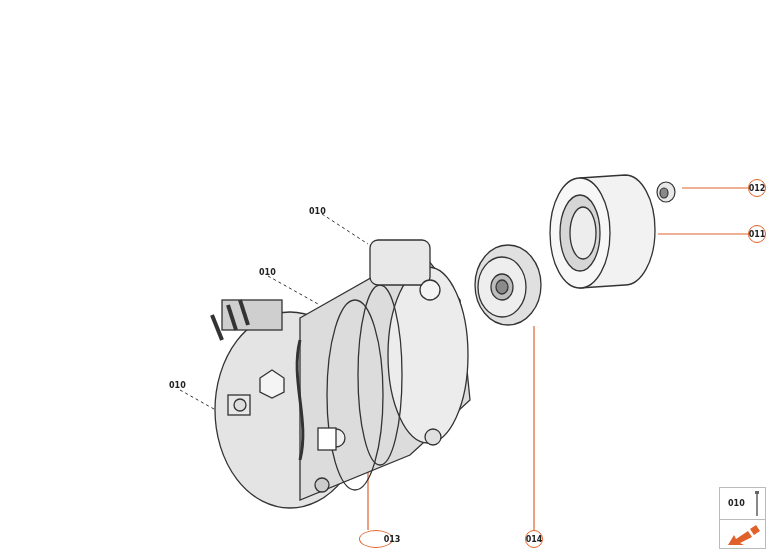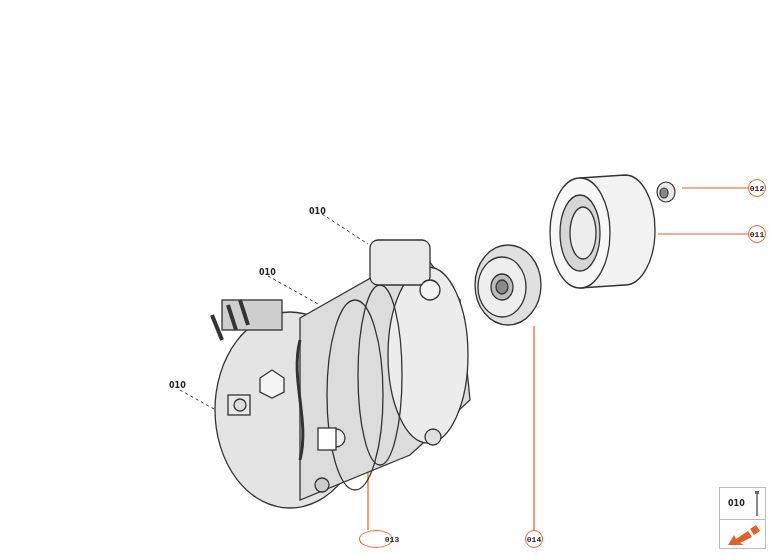--- a/index.html
+++ b/index.html
@@ -1,18 +1,18 @@
 <!DOCTYPE html>
 <html><head>
 <meta charset="utf-8">
 <style>
   html, body { margin: 0; padding: 0; background: #ffffff; }
   body { width: 773px; height: 558px; position: relative; overflow: hidden; font-family: "DejaVu Sans", sans-serif; }
   .canvas { position: absolute; left: 0; top: 0; width: 773px; height: 558px; }
-  .callout { position: absolute; width: 18px; height: 18px; border: 1.5px solid #e0622a; border-radius: 50%; background: #fff; font-size: 8px; font-weight: bold; color: #222; display: flex; align-items: center; justify-content: center; box-sizing: border-box; cursor: pointer; font-family: Liberation Mono, monospace; }
+  .callout { position: absolute; width: 18px; height: 18px; border: 1.5px solid #e0622a; border-radius: 50%; background: #fff; font-size: 8px; font-weight: bold; color: #222; display: flex; align-items: center; justify-content: center; box-sizing: border-box; cursor: pointer; }
   .label010 { position: absolute; font-size: 8px; font-weight: bold; color: #222; }
   .legend-box { position: absolute; left: 719px; top: 487px; width: 47px; height: 62px; border: 1px solid #bbb; background: #fff; box-sizing: border-box; }
   .legend-top { height: 31px; border-bottom: 1px solid #bbb; position: relative; }
   .legend-code { position: absolute; left: 8px; top: 11px; font-size: 8px; font-weight: bold; color: #222; }
   .legend-bottom { height: 30px; position: relative; cursor: pointer; }
 </style>
 </head>
 <body>
 
 <div class="canvas">

